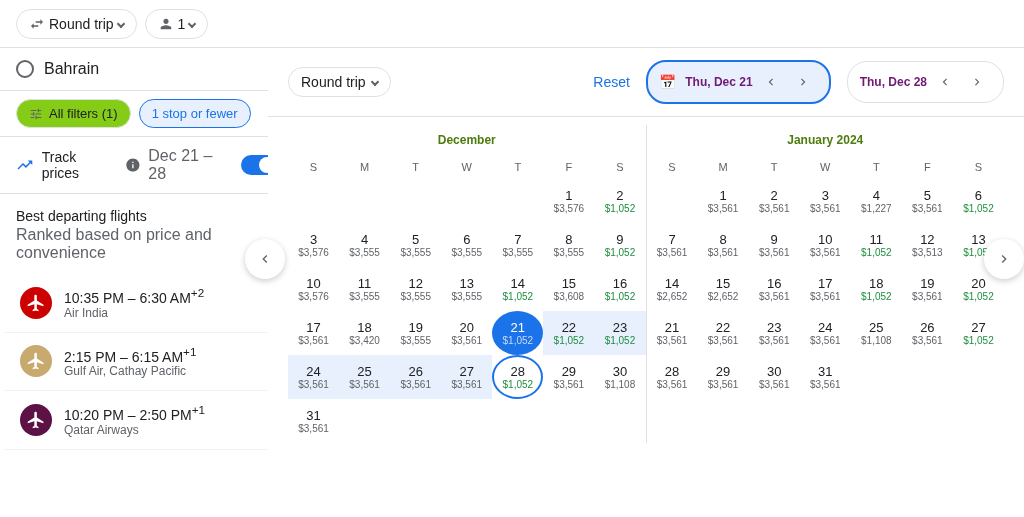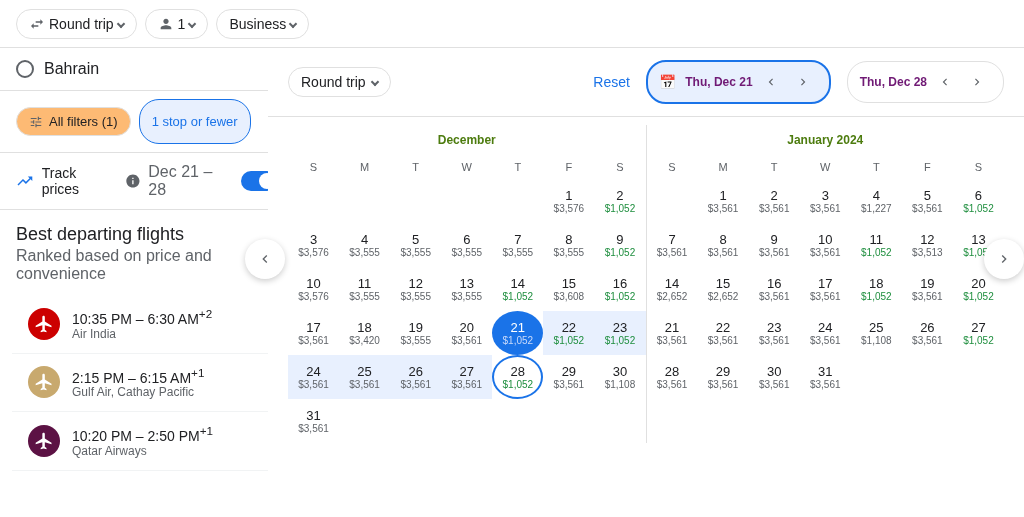--- a/index.html
+++ b/index.html
@@ -33,24 +33,24 @@
     }
     .search-text { font-size: 16px; color: #202124; }
 
     .filters-row {
       display: flex; align-items: center; padding: 8px 16px; gap: 8px;
       border-bottom: 1px solid #e0e0e0;
     }
     .filter-btn-all {
       display: flex; align-items: center; gap: 6px; padding: 6px 12px;
       border: 1px solid #e0e0e0; border-radius: 20px; cursor: pointer;
-      font-size: 13px; color: #202124; background: #fdba74;
+      font-size: 13px; color: #202124; background: #84cc16;
     }
     .filter-btn-stops {
-      padding: 14px 12px; border: 1px solid #1a73e8; border-radius: 20px;
+      padding: 6px 12px; border: 1px solid #1a73e8; border-radius: 20px;
       cursor: pointer; font-size: 13px; color: #1a73e8; background: #e8f0fe;
     }
 
     .track-row {
       display: flex; align-items: center; padding: 10px 16px; gap: 8px;
       border-bottom: 1px solid #e0e0e0;
     }
     .track-text { font-size: 14px; color: #202124; font-weight: 500; }
     .track-dates { font-size: 16px; color: #5f6368; }
     .toggle-switch {
@@ -58,24 +58,24 @@
       border-radius: 10px; position: relative; cursor: pointer;
     }
     .toggle-knob {
       position: absolute; right: 2px; top: 2px; width: 16px; height: 16px;
       background: #fff; border-radius: 50%;
     }
 
     .flights-header {
       padding: 14px 16px 4px;
     }
-    .flights-title { font-size: 18px; font-weight: 500; color: #202124; }
+    .flights-title { font-size: 14px; font-weight: 500; color: #202124; }
     .flights-sub { font-size: 16px; color: #5f6368; display: flex; align-items: center; gap: 4px; margin-top: 2px; }
 
-    .flight-list { padding: 8px 12px; }
+    .flight-list { padding: 8px 4px; }
     .flight-item {
       display: flex; align-items: center; padding: 12px 16px; gap: 12px;
       border-bottom: 1px solid #f1f3f4; cursor: pointer;
     }
     .airline-logo {
       width: 32px; height: 32px; border-radius: 50%; background: #f1f3f4;
       display: flex; align-items: center; justify-content: center; flex-shrink: 0;
       overflow: hidden;
     }
     .air-india-logo { background: #cc0000; }
@@ -171,24 +171,20 @@
         <path d="M6.99 11L3 15l3.99 4v-3H14v-2H6.99v-3zM21 9l-3.99-4v3H10v2h7.01v3L21 9z" fill="#5f6368"></path>
       </svg>
     <span>Round trip</span>
     <span class="chevron-down"></span>
   </button>
   <button class="top-bar-btn">
     <svg viewBox="0 0 24 24">
         <path d="M12 12c2.21 0 4-1.79 4-4s-1.79-4-4-4-4 1.79-4 4 1.79 4 4 4zm0 2c-2.67 0-8 1.34-8 4v2h16v-2c0-2.66-5.33-4-8-4z" fill="#5f6368"></path>
       </svg>
     <span>1</span>
-    <span class="chevron-down"></span>
-  </button>
-  <button class="top-bar-btn">
-    <span>Business</span>
     <span class="chevron-down"></span>
   </button>
 </div>
 
 <div class="left-panel">
   <div class="search-row">
     <div class="radio-circle"></div>
     <span class="search-text">Bahrain</span>
   </div>
   <div class="filters-row">

